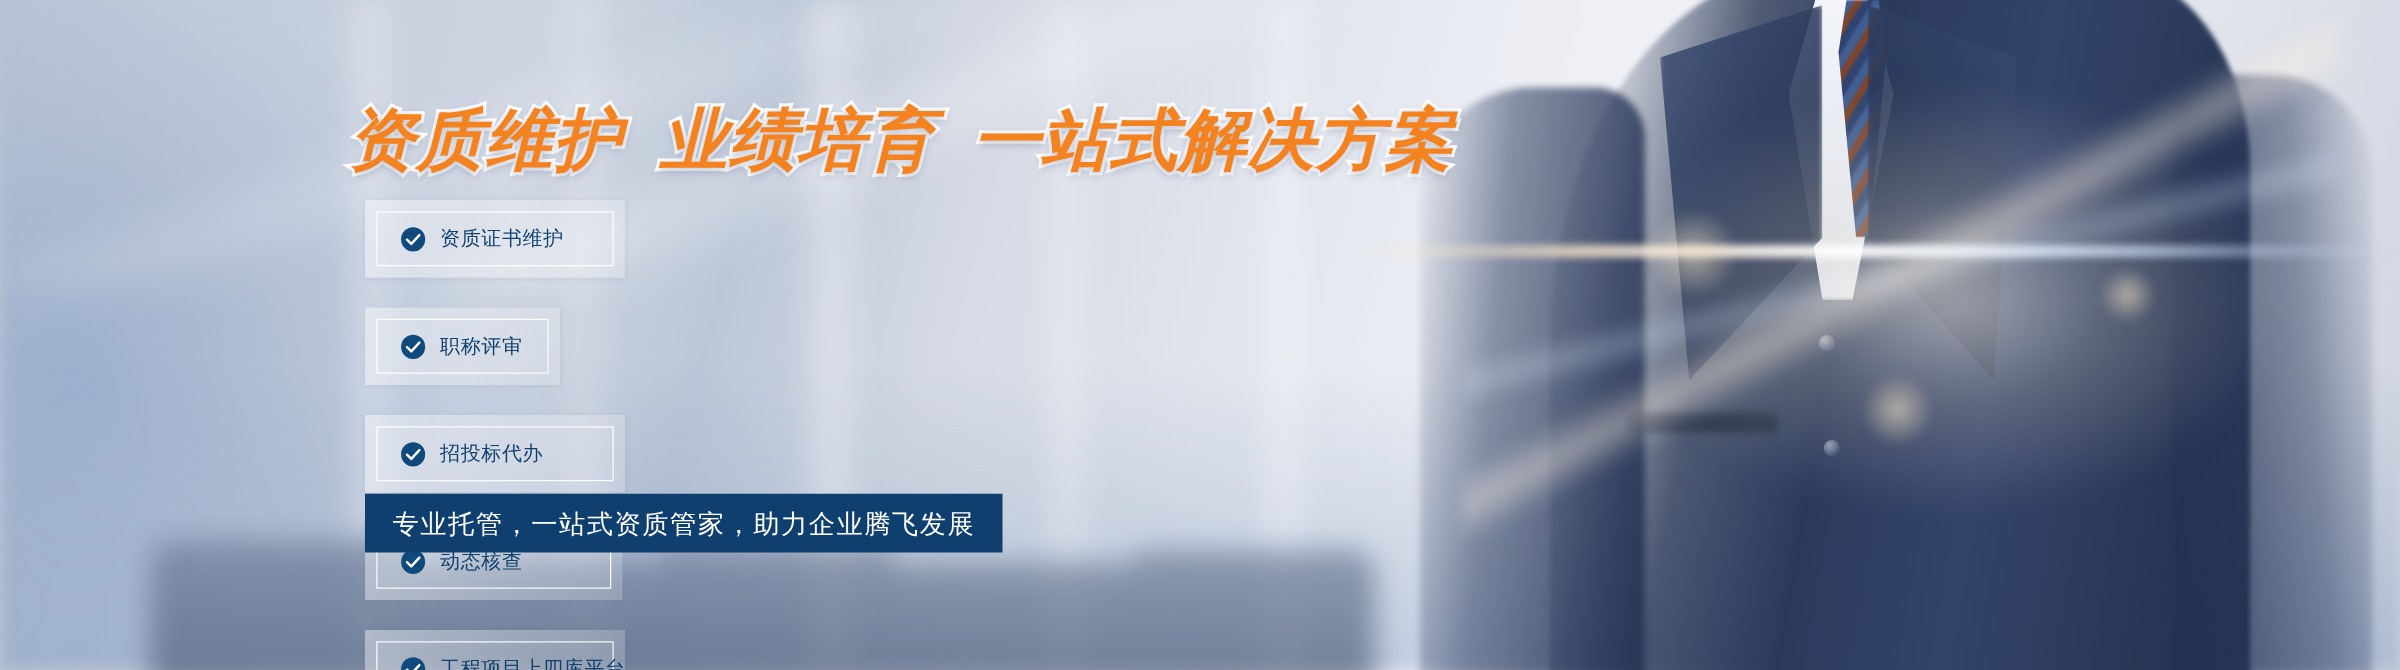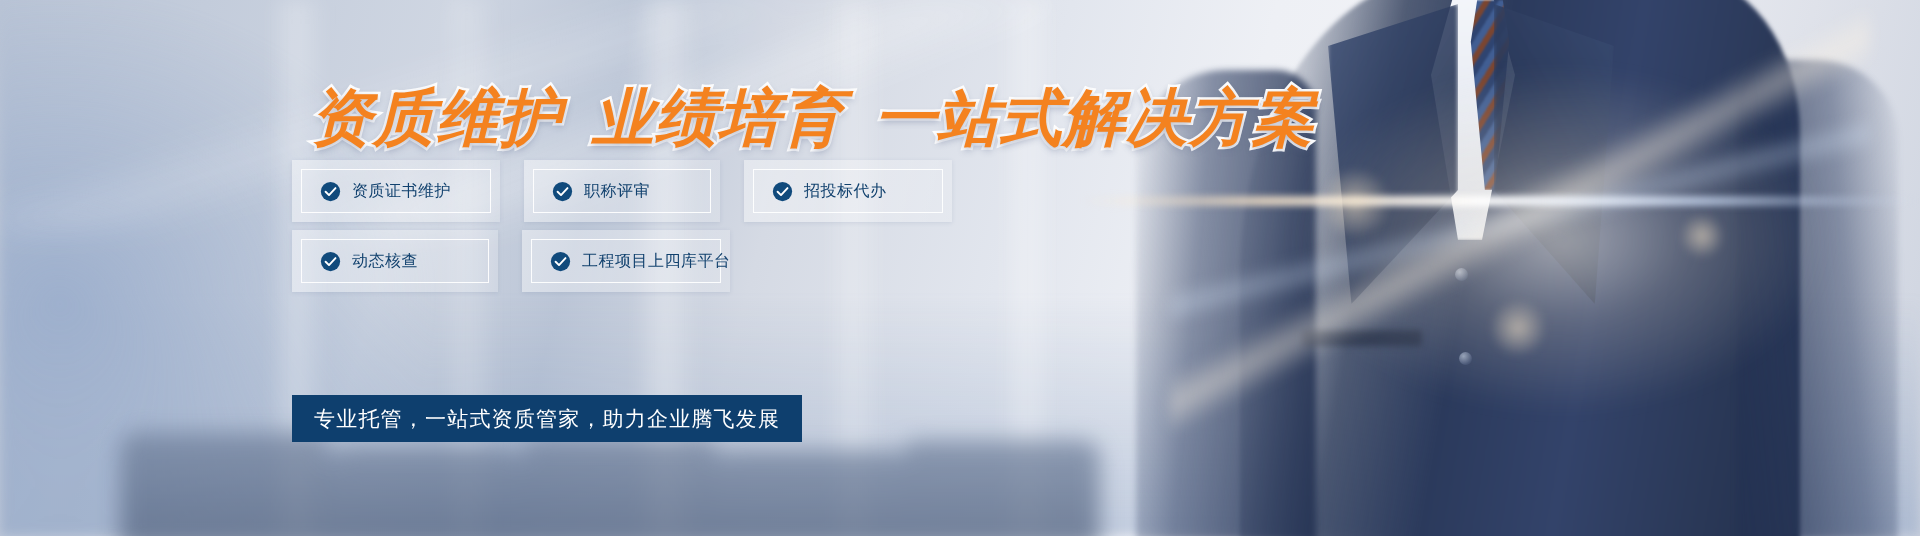--- a/index.html
+++ b/index.html
@@ -140,51 +140,51 @@
   .flare-orb {
     position: absolute; border-radius: 50%;
     background: radial-gradient(circle, rgba(255,236,205,.55) 0%, rgba(255,236,205,.10) 60%, rgba(255,255,255,0) 72%);
     filter: blur(4px);
   }
 
   
   .content { position: absolute; left: 0; top: 0; width: 1150px; height: 536px; }
 
   .headline {
-    position: absolute; left: 310px; top: 76px;
-    font-size: 62px;
+    position: absolute; left: 278px; top: 76px;
+    font-size: 54px;
     font-weight: bold;
     font-style: italic;
     letter-spacing: 1px;
     color: #f4821f;
     white-space: nowrap;
     -webkit-text-stroke: 5px #ffffff;
     paint-order: stroke fill;
     text-shadow: 0 3px 7px rgba(90,105,140,.45);
   }
   .headline .gap { display: inline-block; width: 30px; }
 
   .cards { position: absolute; left: 292px; top: 160px; }
-  .card-row { display: flex; gap: 24px; margin-bottom: 8px; }
+  .card-row { display: flex; gap: 24px; margin-bottom: 24px; flex-direction: column; }
   .card {
     position: relative;
     background: linear-gradient(100deg, rgba(255,255,255,.42), rgba(255,255,255,.20));
     padding: 9px;
     box-shadow: 0 1px 4px rgba(110,128,160,.18);
   }
   .card-inner {
     border: 1px solid rgba(255,255,255,.92);
     height: 44px;
     display: flex;
     align-items: center;
     padding: 0 18px;
     gap: 11px;
   }
   .card-w1 { width: 208px; }
-  .card-w2 { width: 196px; }
+  .card-w2 { width: 156px; }
   .card-w3 { width: 208px; }
   .card-w4 { width: 208px; }
   .card-w5 { width: 206px; }
   .card-w6 { width: 208px; }
 
   .check-icon { width: 21px; height: 21px; flex: 0 0 21px; display: block; }
   .card-label {
     font-size: 16px;
     color: #11416e;
     font-family: "Liberation Sans", "DejaVu Sans", sans-serif;

